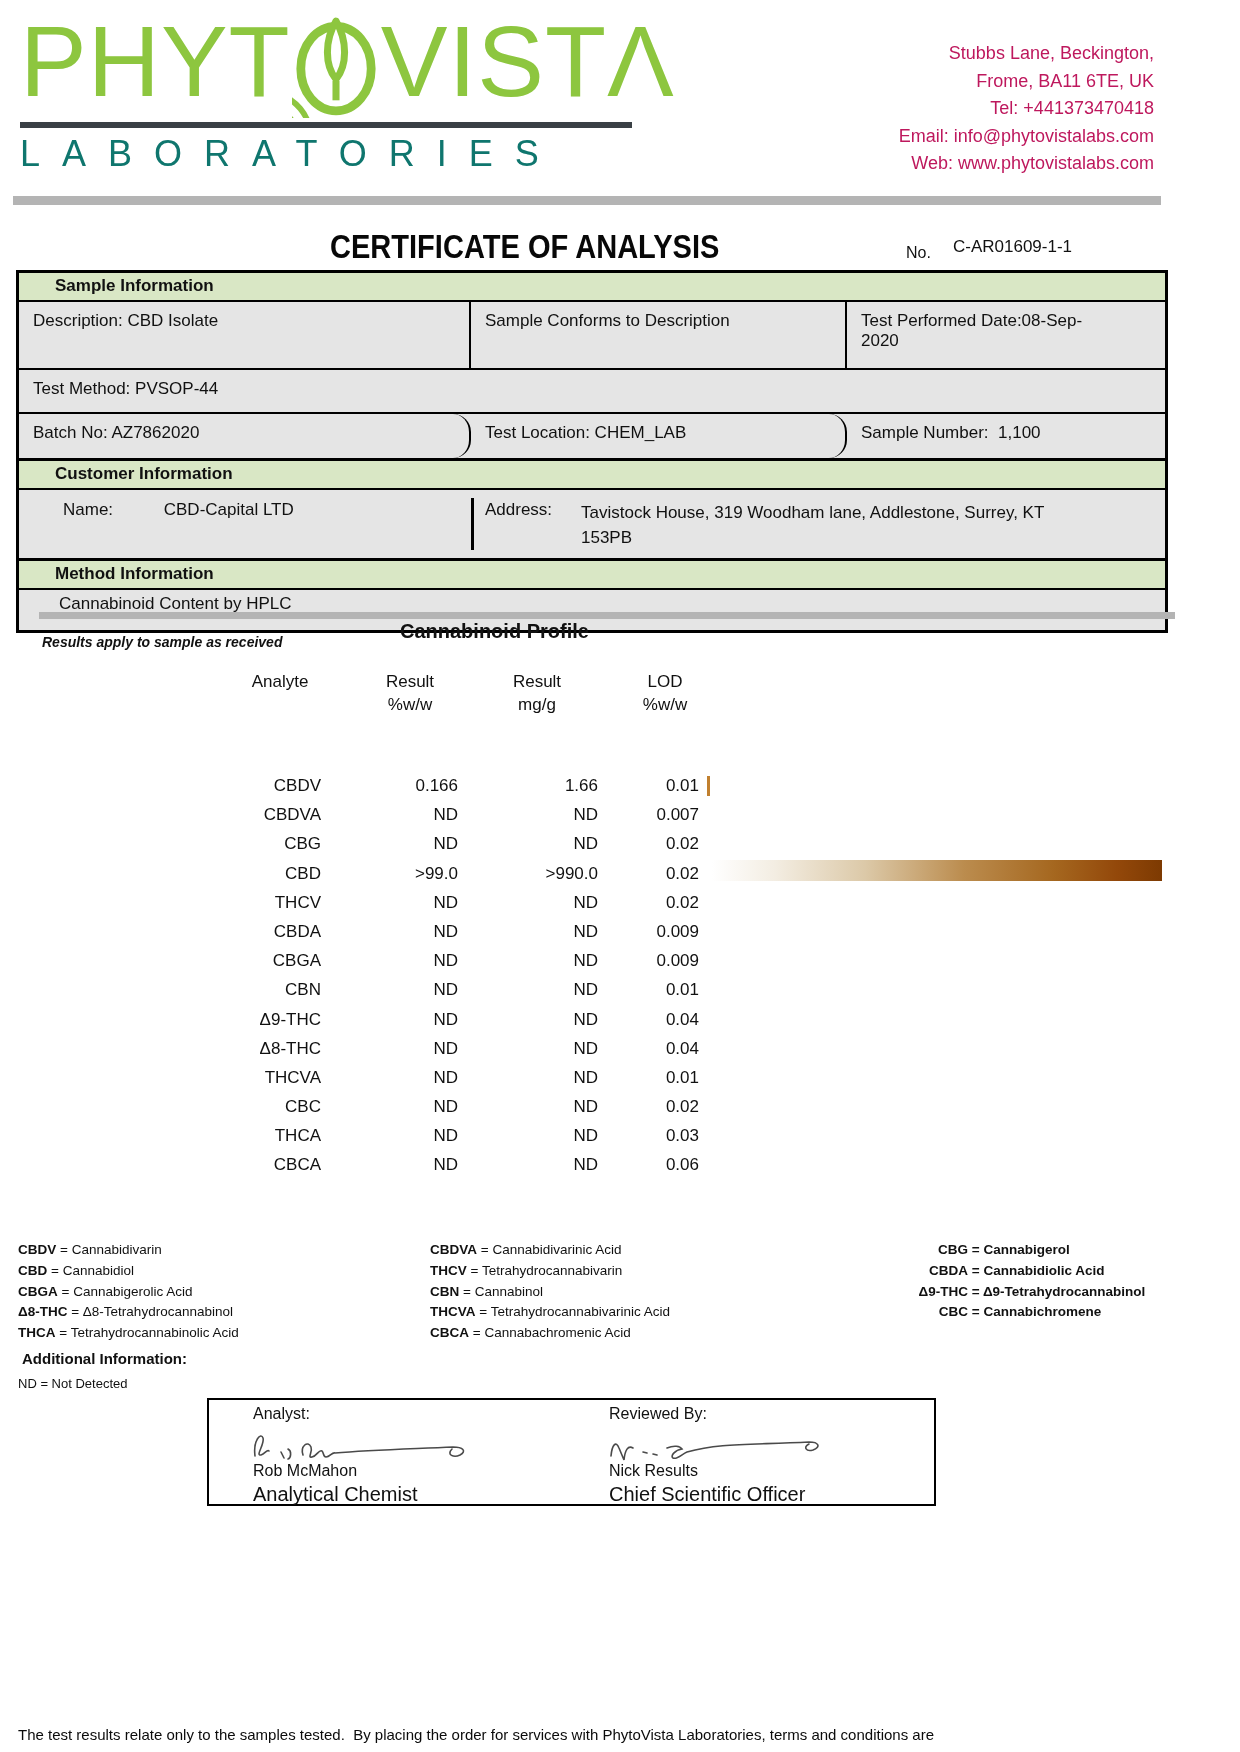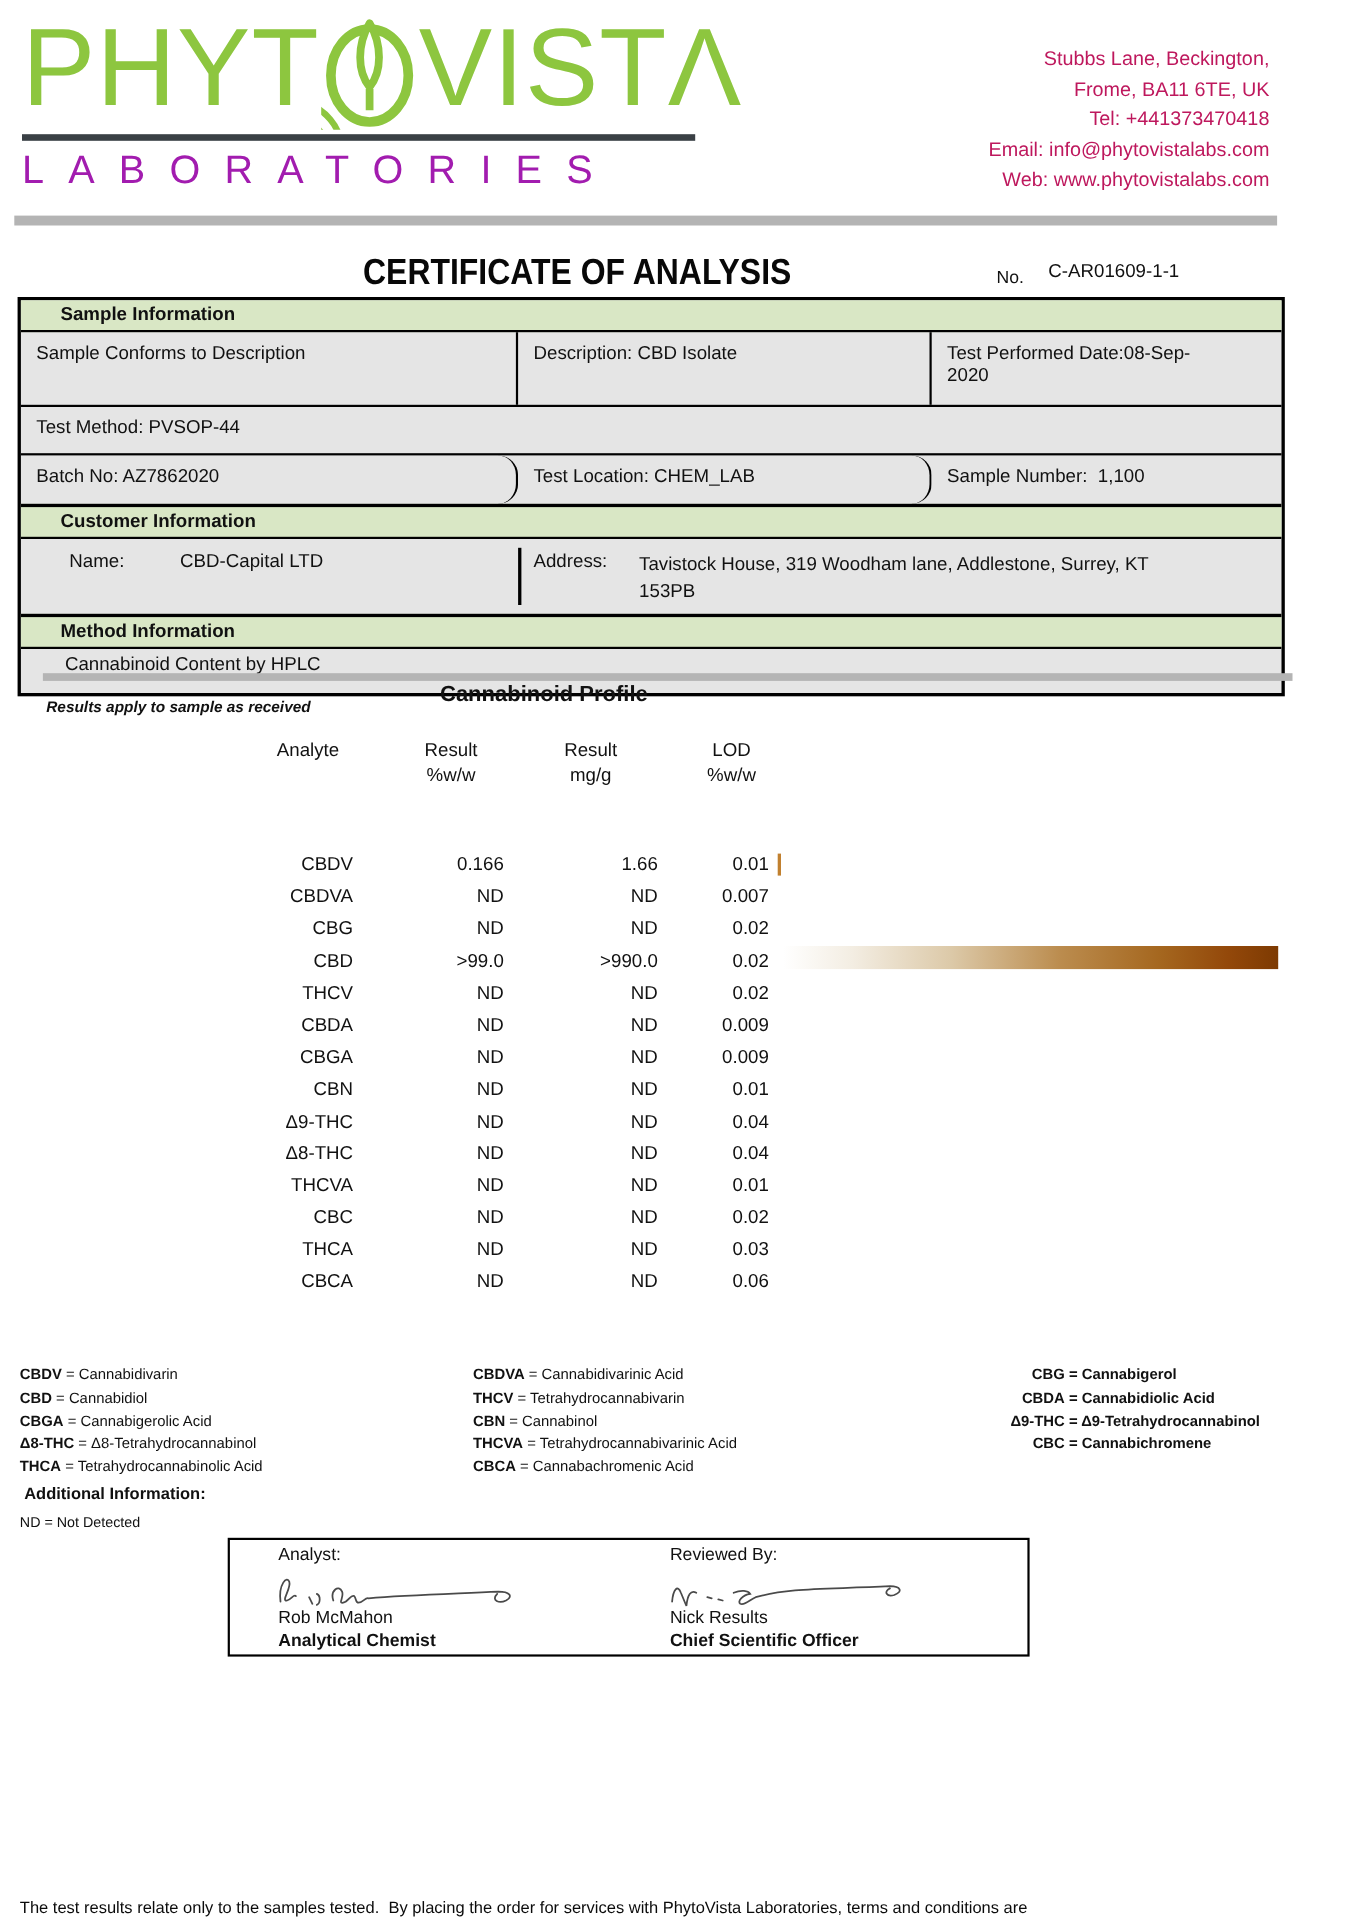--- a/index.html
+++ b/index.html
@@ -7,21 +7,21 @@
     position:relative; width:1240px; height:1752px; margin:0 auto;
     background:#ffffff; overflow:hidden;
     font-family:"Liberation Sans", sans-serif; color:#111;
   }
   
   .logo { position:absolute; left:20px; top:10px; }
   .logo-word { display:flex; align-items:flex-start; font-size:100px; line-height:1.02;
                color:#8dc63f; letter-spacing:1px; font-weight:normal; }
   .leaf-svg { width:88px; height:104px; margin:4px 1px 0 1px; }
   .labs { display:inline-block; margin-top:4px; border-top:6px solid #3a4045; padding-top:5px;
-          width:612px; font-size:36px; letter-spacing:22px; color:#a21caf; white-space:nowrap; }
+          width:612px; font-size:36px; letter-spacing:22px; color:#0f766e; white-space:nowrap; }
   .contact { position:absolute; right:86px; top:40px; text-align:right;
              font-size:18px; line-height:27.5px; color:#be185d; }
   .divider { position:absolute; background:#b4b4b4; }
   .d1 { left:13px; top:196px; width:1148px; height:9px; }
   .d2 { left:39px; top:612px; width:1136px; height:7px; }
   
   .title { position:absolute; left:330px; top:228px; font-size:33px; font-weight:bold;
            letter-spacing:0px; transform:scaleX(0.88); transform-origin:left top; color:#080808; }
   .no-label { position:absolute; left:906px; top:244px; font-size:16px; }
   .no-value { position:absolute; left:953px; top:237px; font-size:17px; }
@@ -68,21 +68,21 @@
   .addl { position:absolute; left:22px; top:1350px; font-size:15px; font-weight:bold; }
   .ndnote { position:absolute; left:18px; top:1376px; font-size:13px; }
   
   .sigbox { position:absolute; left:207px; top:1398px; width:725px; height:104px; border:2.5px solid #000; }
   .sigbox .lbl { position:absolute; top:5px; font-size:16px; }
   .sl1 { left:44px; } .sl2 { left:400px; }
   .sigbox svg { position:absolute; top:24px; }
   .sg1 { left:34px; width:250px; height:46px; }
   .sg2 { left:392px; width:230px; height:46px; }
   .sname { position:absolute; top:62px; font-size:16px; }
-  .stitle { position:absolute; top:83px; font-size:16px;font-weight:bold; }
+  .stitle { position:absolute; top:83px; font-size:20px; }
   .sn1,.st1 { left:44px; } .sn2,.st2 { left:400px; }
   
   .footer { position:absolute; left:18px; top:1680px; font-size:15px; line-height:22px;
             color:#0b0b0b; white-space:pre-wrap; }
 </style>
 </head>
 <body>
 
 <div class="page">
 
@@ -111,22 +111,22 @@
 
   <div class="divider d1"></div>
 
   <div class="title">CERTIFICATE OF ANALYSIS</div>
   <div class="no-label">No.</div>
   <div class="no-value">C-AR01609-1-1</div>
 
   <div class="info">
     <div class="gbar">Sample Information</div>
     <div class="grid3 r1 rb">
+      <div class="cell">Description: CBD Isolate</div>
       <div class="cell">Sample Conforms to Description</div>
-      <div class="cell">Description: CBD Isolate</div>
       <div class="cell"><span class="narrow">Test Performed Date:08-Sep-2020</span></div>
     </div>
     <div class="grid3 r2 rb">
       <div class="cell">Test Method: PVSOP-44</div>
     </div>
     <div class="grid3 r3">
       <div class="cell">Batch No: AZ7862020</div>
       <div class="cell">Test Location: CHEM_LAB</div>
       <div class="cell pre">Sample Number:  1,100</div>
     </div>

